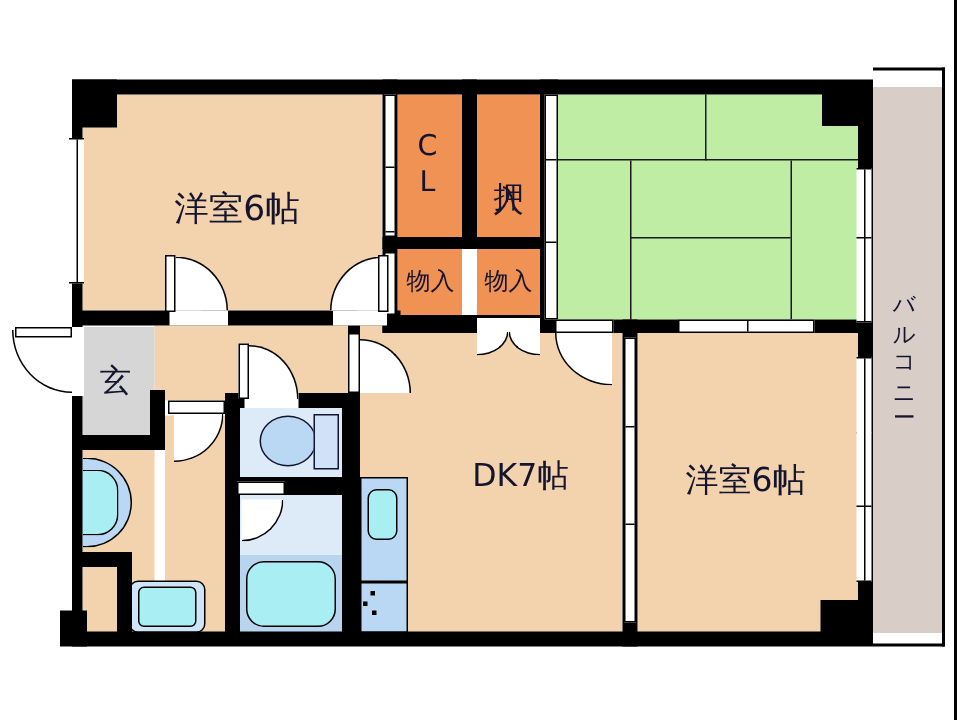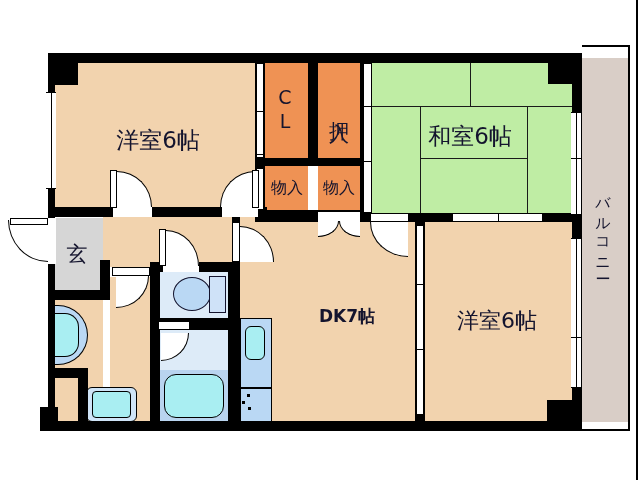--- a/index.html
+++ b/index.html
@@ -157,22 +157,21 @@
   <div class="arc c-tr" style="left:370px;top:222px;width:38px;height:35px;"></div>
   <div class="leaf" style="left:370px;top:213px;width:39px;height:9px;"></div>
 
   <div class="arc c-tl" style="left:318px;top:221px;width:21px;height:16px;"></div>
   <div class="arc c-tr" style="left:339px;top:221px;width:21px;height:16px;"></div>
 
   <div class="fix" style="left:582px;top:45px;width:48px;height:386px;border:2px solid #000;border-left:none;"></div>
   <div class="w" style="left:636px;top:0;width:2px;height:480px;"></div>
 
   <div class="lab" style="left:158px;top:140px;font-size:23px;">洋室6帖</div>
-  <div class="lab" style="left:470px;top:136px;font-size:23px;">和室6帖</div>
-  <div class="lab" style="left:347px;top:317px;font-size:17px;font-weight:bold;">DK7帖</div>
+  <div class="lab" style="left:347px;top:317px;font-size:21px;">DK7帖</div>
   <div class="lab" style="left:497px;top:321px;font-size:22px;">洋室6帖</div>
   <div class="lab vert" style="left:284px;top:110px;font-size:19px;">CL</div>
   <div class="lab vert" style="left:339px;top:107px;font-size:20px;">押入</div>
   <div class="lab" style="left:287px;top:188px;font-size:16px;">物入</div>
   <div class="lab" style="left:339px;top:188px;font-size:16px;">物入</div>
   <div class="lab" style="left:77px;top:254px;font-size:21px;">玄</div>
   <div class="lab vert" style="left:602px;top:230px;font-size:15px;letter-spacing:4px;">バルコニー</div>
 
 </div>
 

